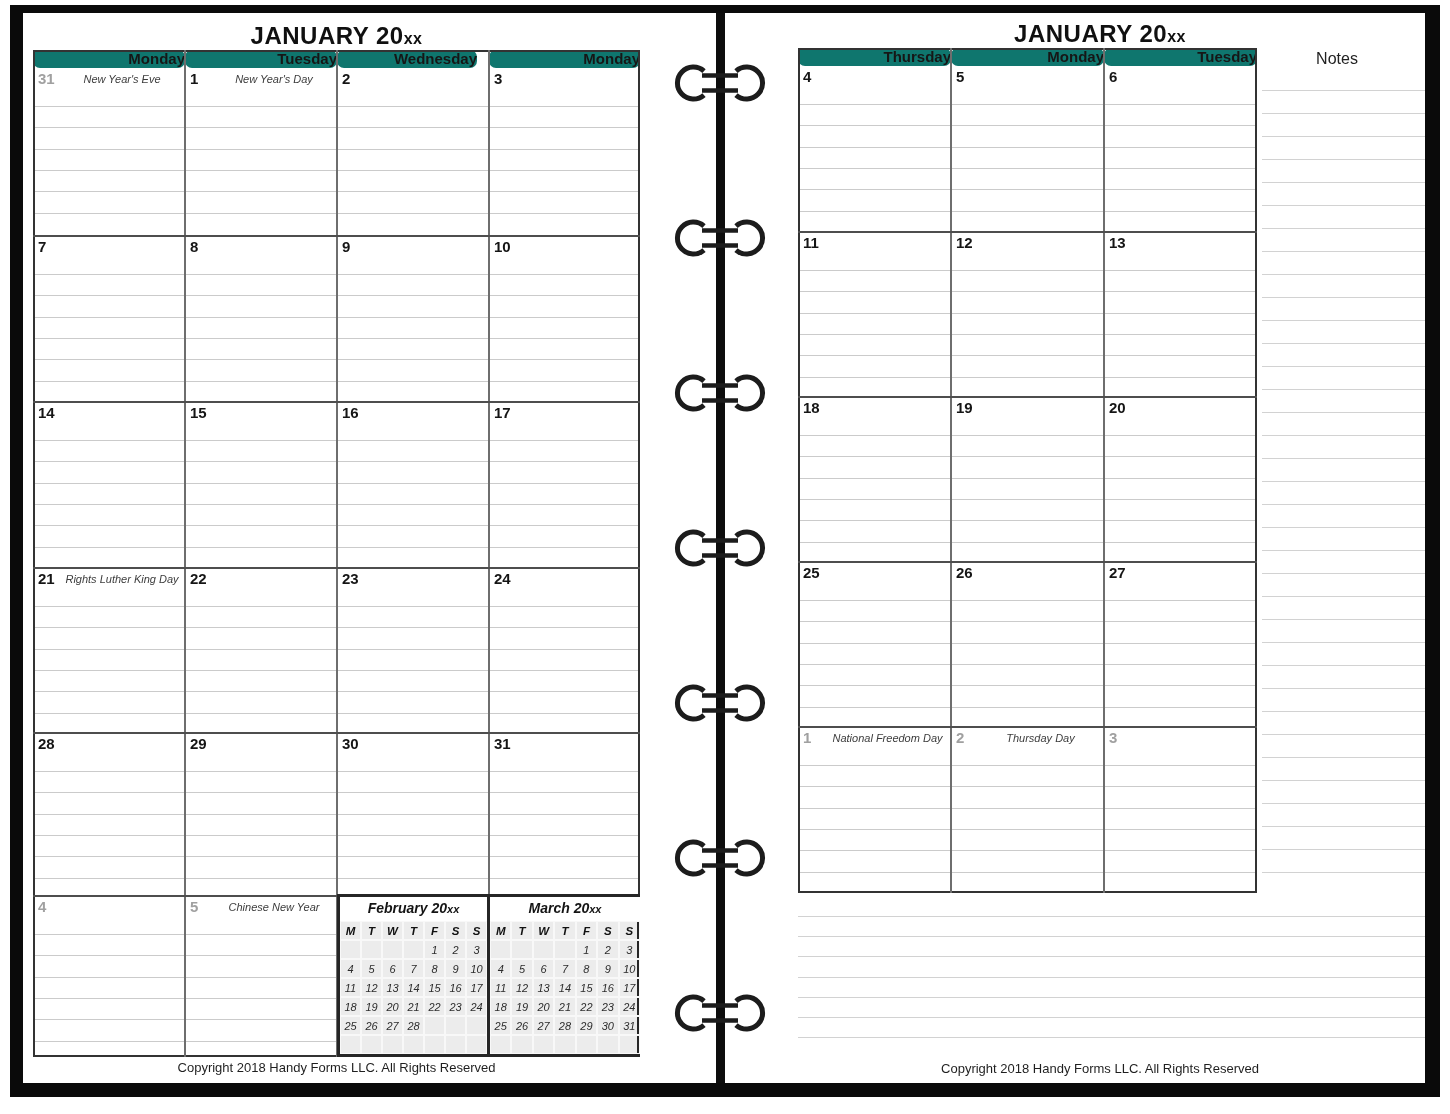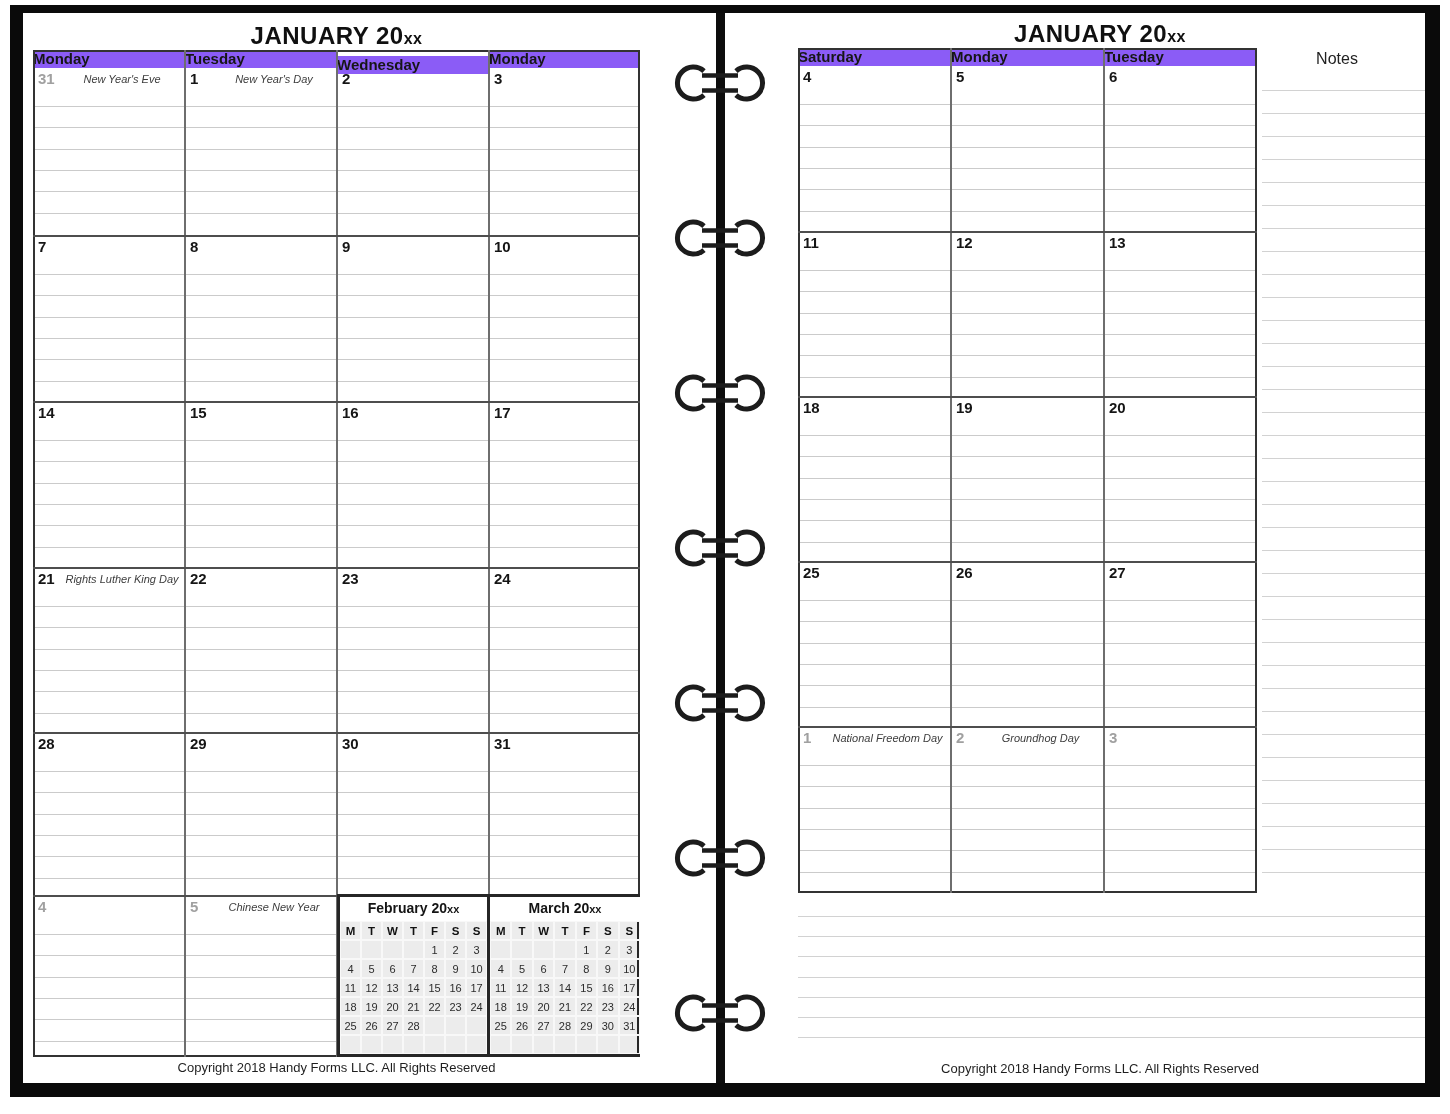--- a/index.html
+++ b/index.html
@@ -15,21 +15,21 @@
   
   .month-title{font-weight:bold;font-size:24px;letter-spacing:.5px;color:#101010;text-align:center;line-height:24px;}
   .month-title .suffix{font-size:16px;}
   .notes-label{font-size:16px;color:#222;text-align:center;}
   
   .outline{border:2px solid #333;z-index:2;}
   .vline{width:2px;background:#6e6e6e;z-index:2;}
   .rowline{height:2px;background:#4e4e4e;z-index:2;}
   .rline{height:1px;background:#cbcbcb;z-index:1;}
   .nline{height:1px;background:#d2d2d2;z-index:1;}
-  .header-cell{background:#8b5cf6;text-align:left;font-weight:bold;font-size:15px;color:#161616;line-height:18px;z-index:1;}
+  .header-cell{background:#0f766e;text-align:right;font-weight:bold;font-size:15px;color:#161616;line-height:18px;z-index:1;border-radius:7px;}
   .day-cell{z-index:3;}
   .daynum{position:absolute;top:2px;left:5px;font-weight:bold;font-size:15px;color:#151515;}
   .daynum.muted{color:#a0a0a0;}
   .holiday{position:absolute;top:5px;left:32px;right:6px;text-align:center;font-style:italic;font-size:11px;color:#3c3c3c;white-space:nowrap;}
   .copyright{font-size:13px;color:#1f1f1f;text-align:center;z-index:3;}
   
   .minical-block{border:3px solid #262626;background:#ececec;z-index:5;}
   .minical{position:absolute;top:0;bottom:0;}
   .minical.second{border-left:3px solid #262626;}
   .mtitle{height:21px;background:#fff;text-align:center;font-weight:bold;font-size:14px;color:#141414;padding-top:3px;}
@@ -55,23 +55,23 @@
 </div>
 
 <div class="abs notes-label" style="left:1262px;top:50px;width:150px;">Notes</div>
 
 <div class="abs outline" style="left:33px;top:50px;width:607px;height:1007px;"></div>
 <div class="abs outline" style="left:798px;top:48px;width:459px;height:845px;"></div>
 
 <div id="built" class="abs" style="left:0;top:0;width:1450px;height:1114px;">
     <div class="abs header-cell" style="left: 33px; top: 50px; width: 152px; height: 18px;">Monday</div>
     <div class="abs header-cell" style="left: 185px; top: 50px; width: 152px; height: 18px;">Tuesday</div>
-    <div class="abs header-cell" style="left: 337px; top: 56px; width: 152px; height: 18px;">Wednesday</div>
+    <div class="abs header-cell" style="left: 337px; top: 50px; width: 140px; height: 18px;">Wednesday</div>
     <div class="abs header-cell" style="left: 489px; top: 50px; width: 151px; height: 18px;">Monday</div>
-    <div class="abs header-cell" style="left: 798px; top: 48px; width: 153px; height: 18px;">Saturday</div>
+    <div class="abs header-cell" style="left: 798px; top: 48px; width: 153px; height: 18px;">Thursday</div>
     <div class="abs header-cell" style="left: 951px; top: 48px; width: 153px; height: 18px;">Monday</div>
     <div class="abs header-cell" style="left: 1104px; top: 48px; width: 153px; height: 18px;">Tuesday</div>
     <div class="abs vline" style="left: 184px; top: 50px; height: 1007px;"></div>
     <div class="abs vline" style="left: 336px; top: 50px; height: 1007px;"></div>
     <div class="abs vline" style="left: 488px; top: 50px; height: 1007px;"></div>
     <div class="abs vline" style="left: 950px; top: 48px; height: 845px;"></div>
     <div class="abs vline" style="left: 1103px; top: 48px; height: 845px;"></div>
     <div class="abs rowline" style="left: 33px; top: 235px; width: 607px;"></div>
     <div class="abs rowline" style="left: 33px; top: 401px; width: 607px;"></div>
     <div class="abs rowline" style="left: 33px; top: 567px; width: 607px;"></div>
@@ -252,26 +252,26 @@
     </div>
     <div class="abs day-cell" style="left: 1104px; top: 562px; width: 153px; height: 165px;">
       <span class="daynum">27</span>
     </div>
     <div class="abs day-cell" style="left: 798px; top: 727px; width: 153px; height: 166px;">
       <span class="daynum muted">1</span>
       <span class="holiday">National Freedom Day</span>
     </div>
     <div class="abs day-cell" style="left: 951px; top: 727px; width: 153px; height: 166px;">
       <span class="daynum muted">2</span>
-      <span class="holiday">Groundhog Day</span>
+      <span class="holiday">Thursday Day</span>
     </div>
     <div class="abs day-cell" style="left: 1104px; top: 727px; width: 153px; height: 166px;">
       <span class="daynum muted">3</span>
     </div>
-    <div class="abs minical-block" style="left: 337px; top: 894px; width: 303px; height: 163px;">
+    <div class="abs minical-block" style="left: 337px; top: 894px; width: 303px; height: 163px; font-style: italic;">
       <div class="minical" style="left: 0px; width: 147px;">
         <div class="mtitle">February 20<span class="suffix">xx</span></div>
         <div class="mgrid">
           <div class="mcell mhead">M</div>
           <div class="mcell mhead">T</div>
           <div class="mcell mhead">W</div>
           <div class="mcell mhead">T</div>
           <div class="mcell mhead">F</div>
           <div class="mcell mhead">S</div>
           <div class="mcell mhead">S</div>

